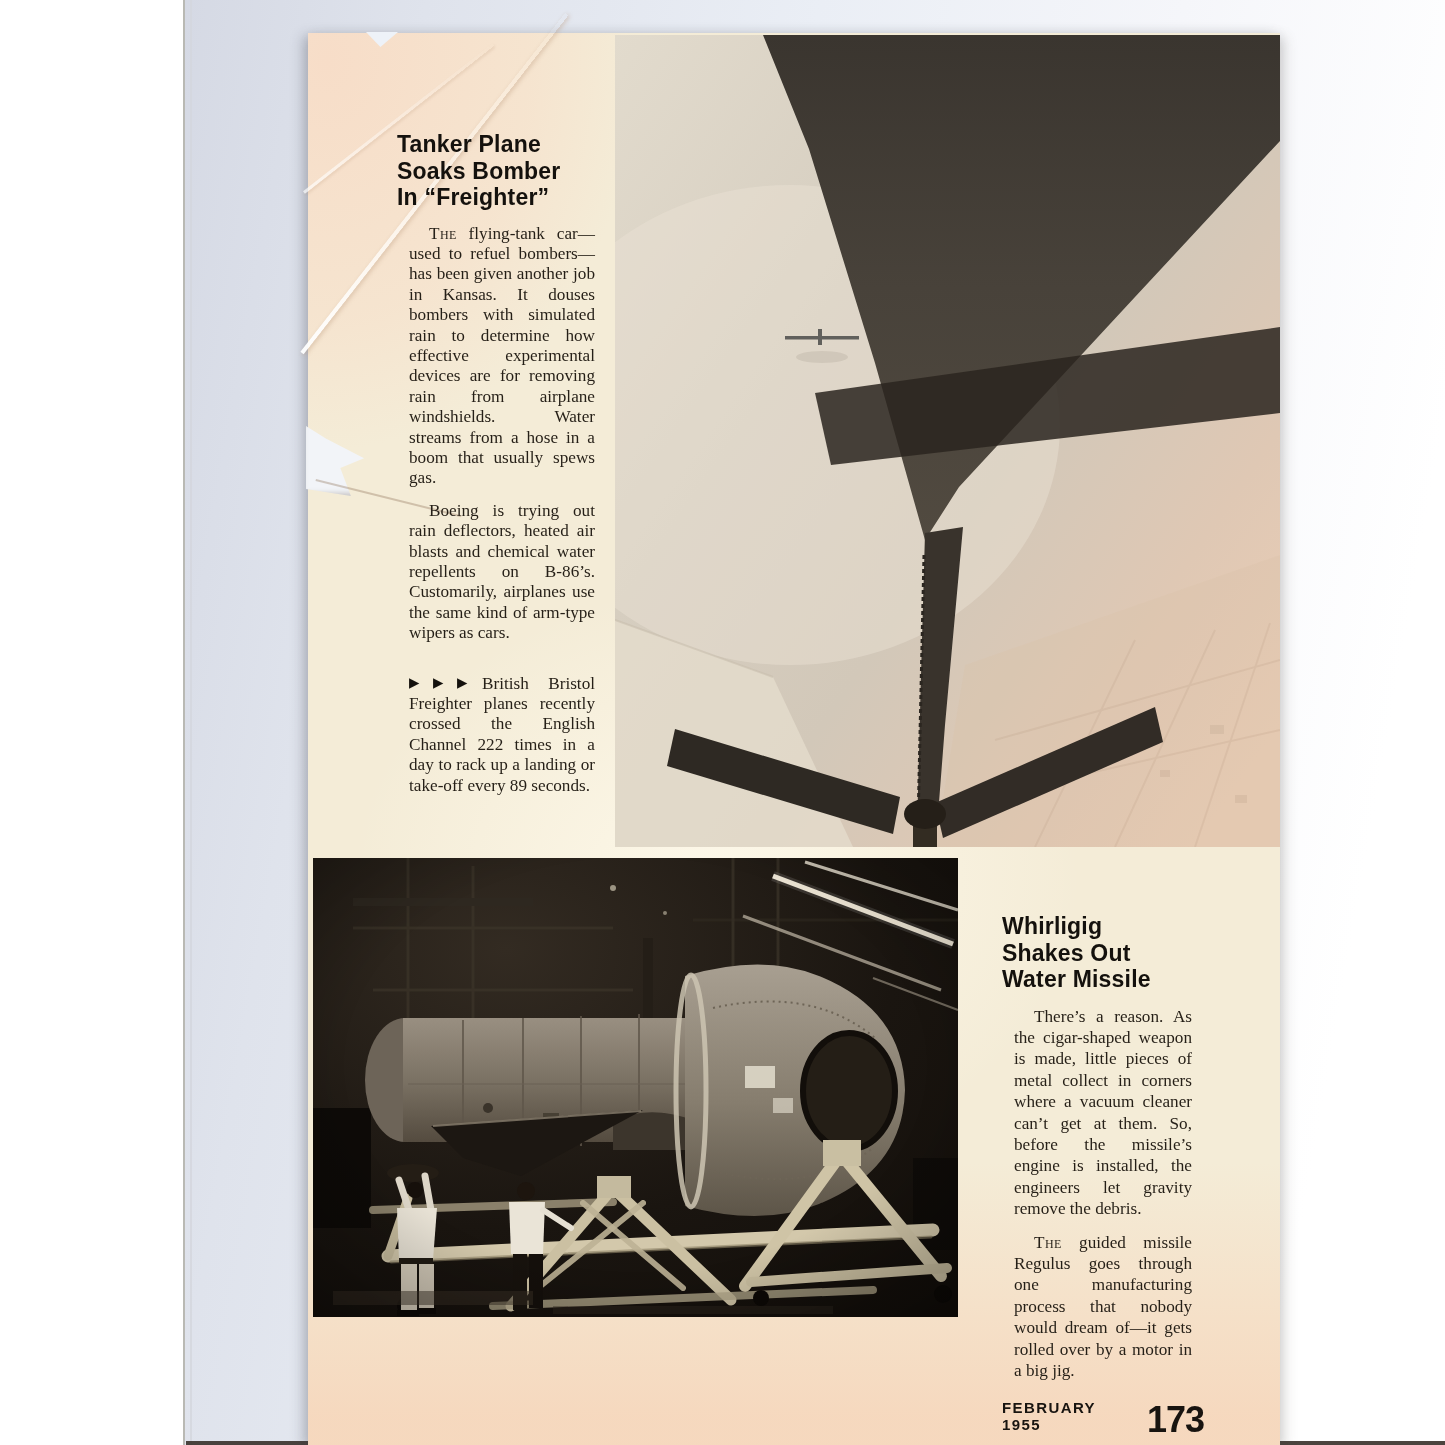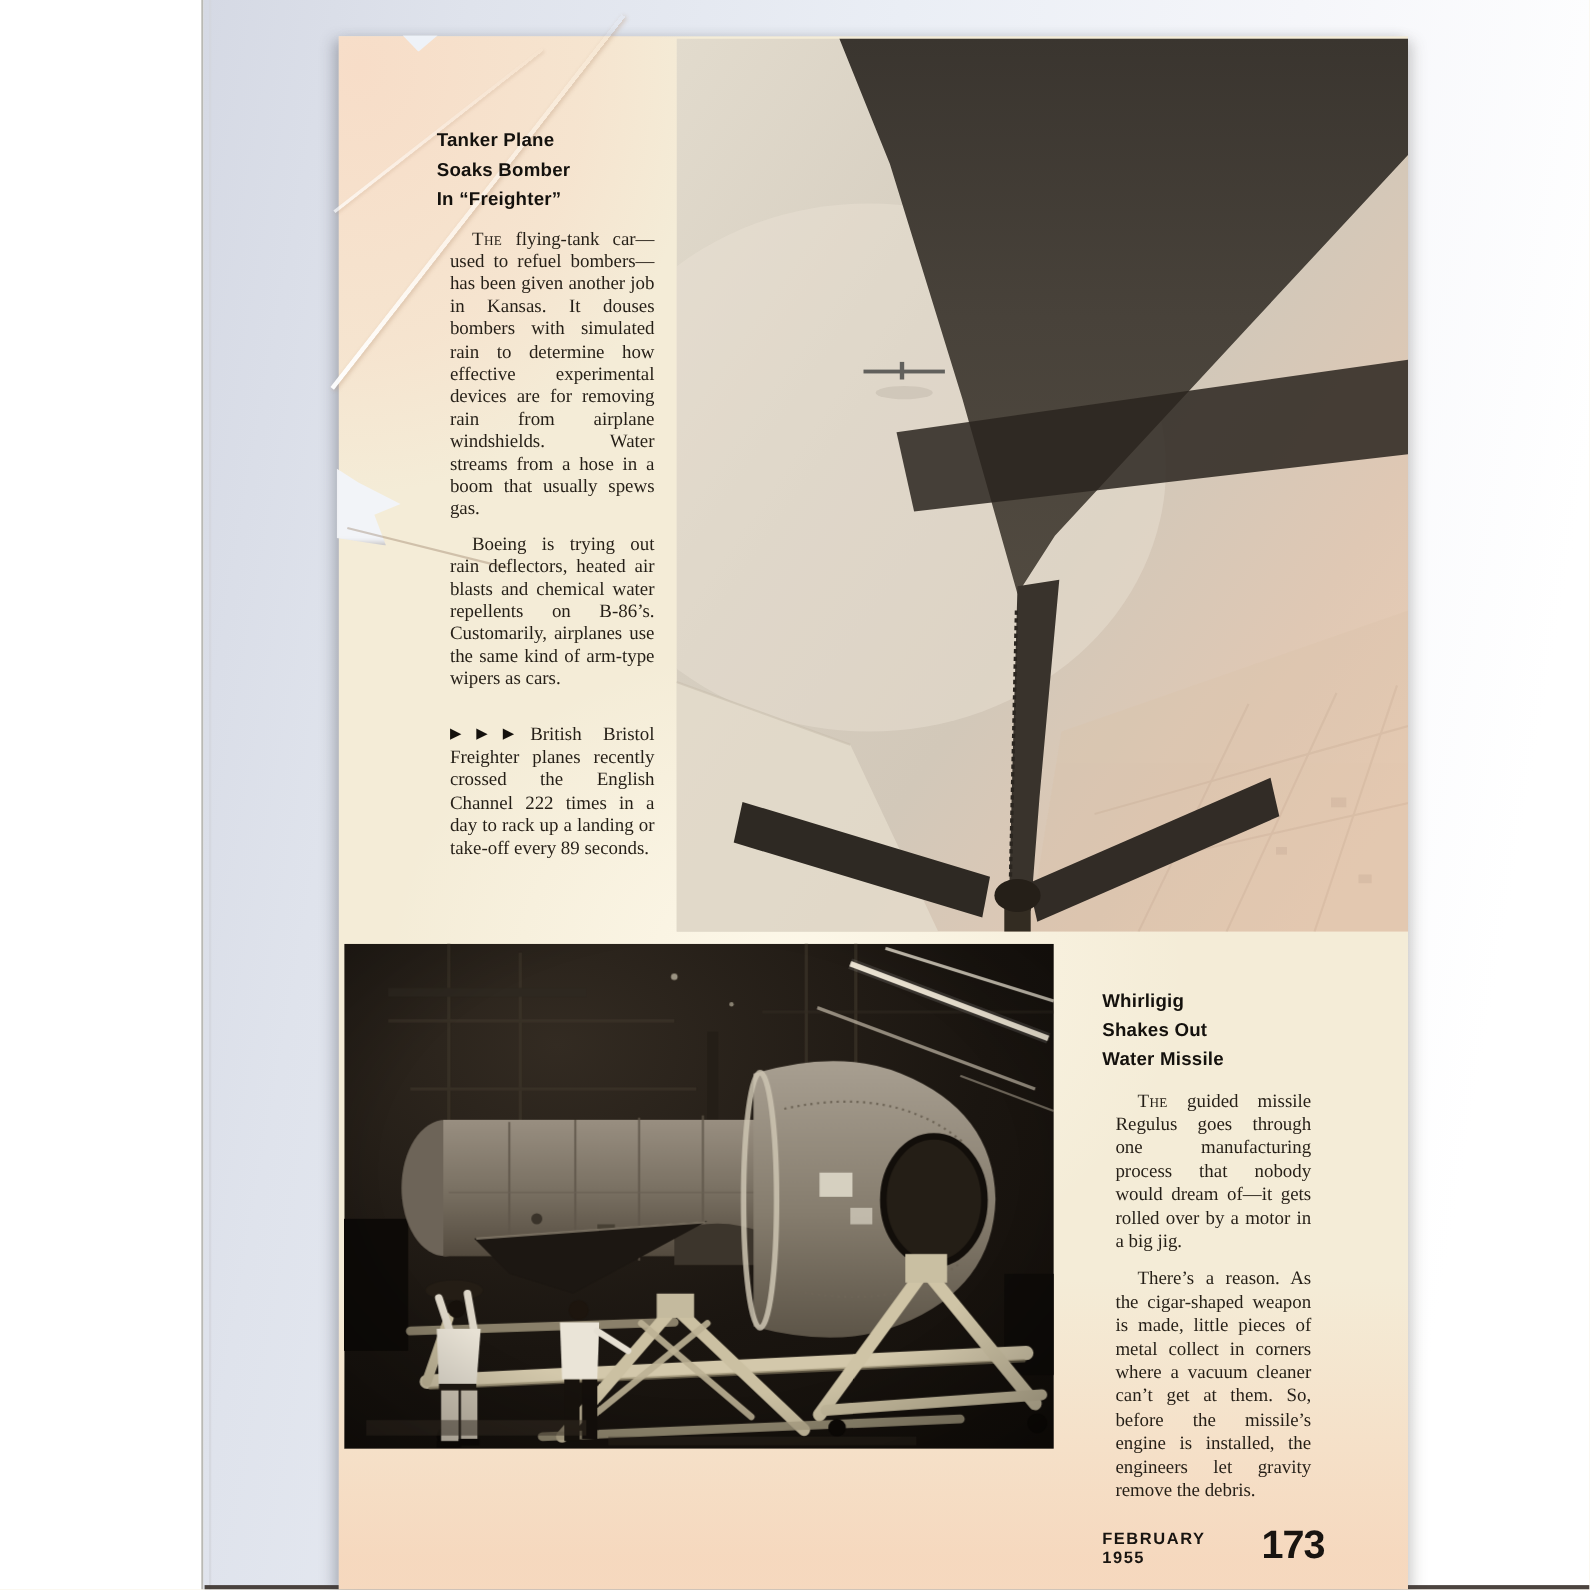--- a/index.html
+++ b/index.html
@@ -66,39 +66,39 @@
   
   .photo{position:absolute;display:block;}
   .photo-top{left:307px;top:2px;width:665px;height:812px;}
   .photo-bottom{left:5px;top:825px;width:645px;height:459px;}
   
   .col{position:absolute;color:#221c15;}
   .col-left{left:89px;top:82px;width:210px;}
   .col-right{left:694px;top:864px;width:202px;}
   .headline{
     font-family:"Liberation Sans", sans-serif;font-weight:700;
-    font-size:17px;line-height:26.5px;letter-spacing:.2px;color:#14110d;
-    margin:0 0 13px 0;
+    font-size:23px;line-height:26.5px;letter-spacing:.2px;color:#14110d;
+    margin:16px 0 13px 0;
   }
   .hl-line{display:block;}
   .body-p{
     margin:12px;font-size:17.2px;line-height:20.4px;text-align:justify;
     color:#251f17;
   }
   .col-right .body-p{line-height:21.4px;}
   .indent{text-indent:20px;}
   .lead-caps{font-variant:small-caps;letter-spacing:.4px;}
   .brief{margin-top:30px;}
   .brief-marker{
     font-family:"DejaVu Sans", sans-serif;font-size:13.5px;letter-spacing:-1.5px;
     position:relative;top:-1.5px;margin-right:1px;color:#14110d;
   }
   
   .pfooter{
-    display:flex;justify-content:flex-end;align-items:flex-end;gap:11px;
+    display:flex;justify-content:flex-end;align-items:flex-start;gap:11px;
     margin-top:18px;color:#181410;
   }
   .footer-issue{
     font-family:"Liberation Sans", sans-serif;font-weight:700;
     font-size:15px;letter-spacing:1.4px;
   }
   .footer-num{
     font-family:"Liberation Sans", sans-serif;font-weight:700;
     font-size:36px;letter-spacing:-1px;
   }
@@ -307,21 +307,21 @@
     <p class="body-p indent"><span>Boeing is trying out rain deflectors, heated air blasts and chemical water repellents on B-86’s. Customarily, airplanes use the same kind of arm-type wipers as cars.</span></p>
     <p class="body-p brief"><span class="brief-marker">▶▶▶</span><span>British Bristol Freighter planes recently crossed the English Channel 222 times in a day to rack up a landing or take-off every 89 seconds.</span></p>
   </div>
 
   <div class="col col-right">
     <h2 class="headline">
       <span class="hl-line">Whirligig</span>
       <span class="hl-line">Shakes Out</span>
       <span class="hl-line">Water Missile</span>
     </h2>
+    <p class="body-p indent"><span>There’s a reason. As the cigar-shaped weapon is made, little pieces of metal collect in corners where a vacuum cleaner can’t get at them. So, before the missile’s engine is installed, the engineers let gravity remove the debris.</span></p>
     <p class="body-p indent"><span class="lead-caps">The</span><span> guided missile Regulus goes through one manufacturing process that nobody would dream of—it gets rolled over by a motor in a big jig.</span></p>
-    <p class="body-p indent"><span>There’s a reason. As the cigar-shaped weapon is made, little pieces of metal collect in corners where a vacuum cleaner can’t get at them. So, before the missile’s engine is installed, the engineers let gravity remove the debris.</span></p>
     <div class="pfooter">
       <span class="footer-issue">FEBRUARY 1955</span>
       <span class="footer-num">173</span>
     </div>
   </div>
 
 </div>
 
 </body></html>

